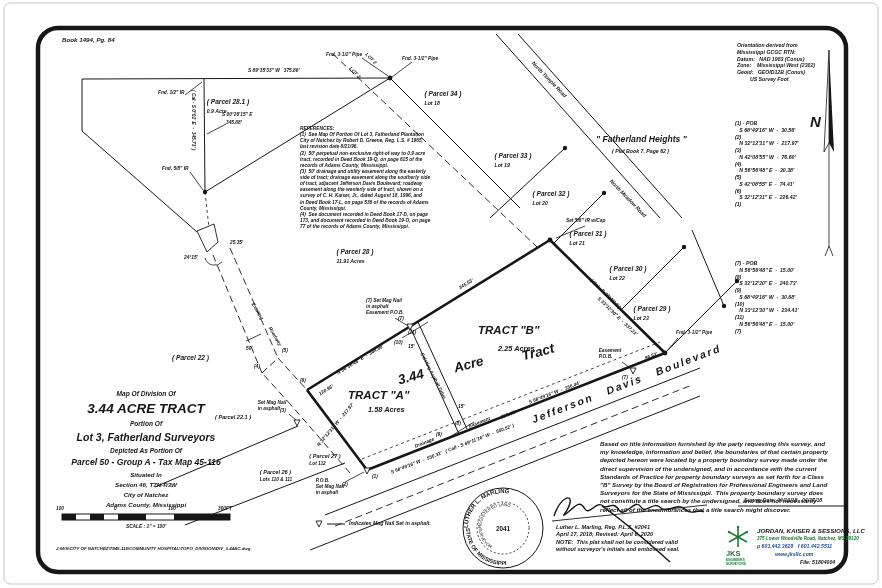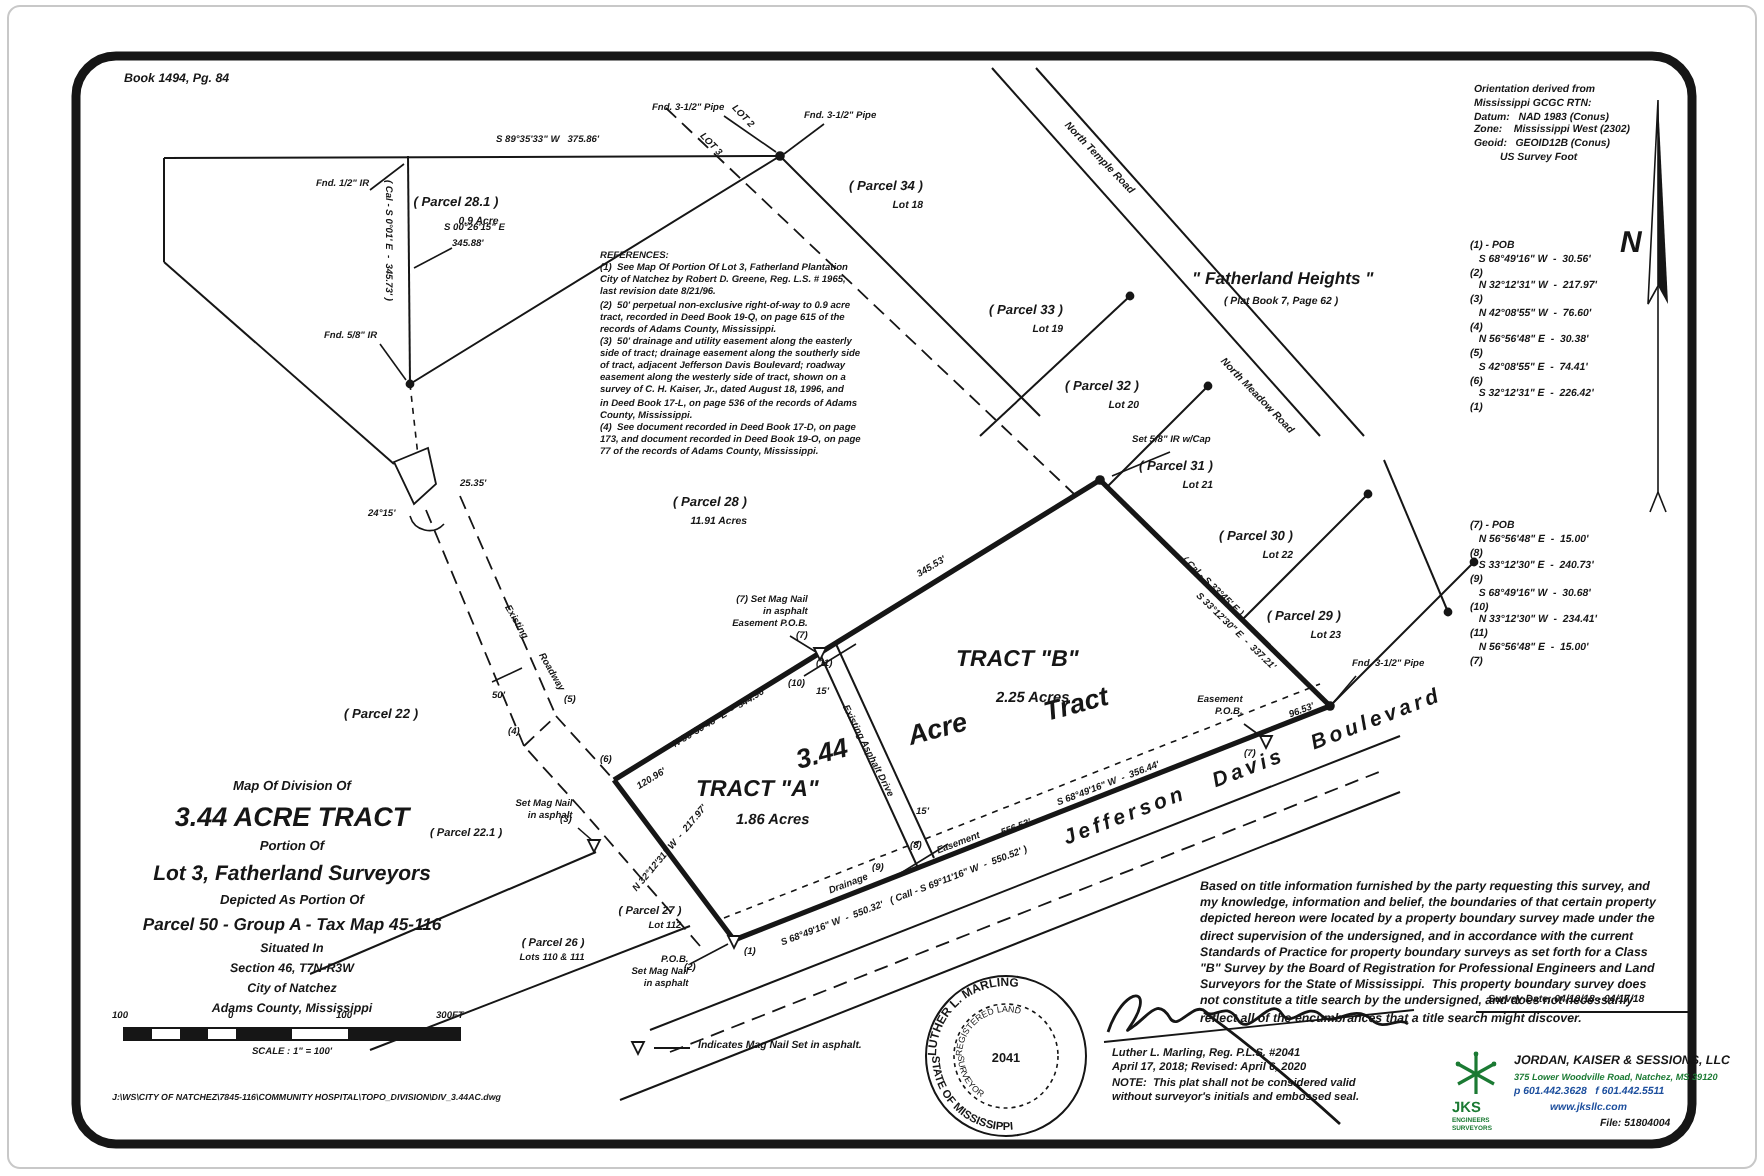--- a/index.html
+++ b/index.html
@@ -1,20 +1,20 @@
 <!DOCTYPE html>
 <html><head>
 <meta charset="utf-8">
 <style>
   html,body{margin:0;padding:0;background:#fff;}
   #plat{position:relative;width:882px;height:588px;background:#fff;overflow:hidden;
         font-family:"Liberation Sans",sans-serif;}
   .lbl{position:absolute;font-family:"Liberation Sans",sans-serif;font-style:italic;
        font-weight:bold;color:#161616;white-space:pre;line-height:1.3;transform-origin:0 0;}
-  .ctr{text-align:right;}
+  .ctr{text-align:left;}
   .f4{font-size:4.8px;}
   .f5{font-size:5.2px;}
   .f55{font-size:5.6px;}
   .f6{font-size:6.2px;}
   .f65{font-size:6.6px;}
   .f7{font-size:7.4px;}
   .f8{font-size:8.6px;}
   .f10{font-size:10.5px;}
   .f11{font-size:11.5px;}
   .f13{font-size:13.5px;}
@@ -262,21 +262,21 @@
   <div class="lbl f65 ctr" style="left:551px;top:190px;transform:translateX(-50%);"><span>( Parcel 32 )</span><br><span class="f5">Lot 20</span></div>
   <div class="lbl f65 ctr" style="left:588px;top:230px;transform:translateX(-50%);"><span>( Parcel 31 )</span><br><span class="f5">Lot 21</span></div>
   <div class="lbl f65 ctr" style="left:628px;top:265px;transform:translateX(-50%);"><span>( Parcel 30 )</span><br><span class="f5">Lot 22</span></div>
   <div class="lbl f65 ctr" style="left:652px;top:305px;transform:translateX(-50%);"><span>( Parcel 29 )</span><br><span class="f5">Lot 23</span></div>
   <div class="lbl f65" style="left:172px;top:354px;">( Parcel 22 )</div>
   <div class="lbl f55" style="left:215px;top:414px;">( Parcel 22.1 )</div>
   <div class="lbl f55 ctr" style="left:325px;top:453px;transform:translateX(-50%);"><span>( Parcel 27 )</span><br><span class="f4">Lot 112</span></div>
   <div class="lbl f55 ctr" style="left:276px;top:469px;transform:translateX(-50%);"><span>( Parcel 26 )</span><br><span class="f4">Lots 110 &amp; 111</span></div>
 
   <div class="lbl f11" style="left:348px;top:388px;">TRACT "A"</div>
-  <div class="lbl f7" style="left:368px;top:405px;">1.86 Acres</div>
+  <div class="lbl f7" style="left:368px;top:405px;">1.58 Acres</div>
   <div class="lbl f11" style="left:478px;top:323px;">TRACT "B"</div>
   <div class="lbl f7" style="left:498px;top:344px;">2.25 Acres</div>
   <div class="lbl f13" style="left:396px;top:372px;transform:rotate(-15deg);">3.44</div>
   <div class="lbl f13" style="left:452px;top:360px;transform:rotate(-15deg);">Acre</div>
   <div class="lbl f13" style="left:520px;top:348px;transform:rotate(-15deg);">Tract</div>
 
   <div class="lbl f4" style="left:158px;top:90px;">Fnd. 1/2" IR</div>
   <div class="lbl f4" style="left:162px;top:166px;">Fnd. 5/8" IR</div>
   <div class="lbl f4" style="left:326px;top:52px;">Fnd. 3-1/2" Pipe</div>
   <div class="lbl f4" style="left:402px;top:56px;">Fnd. 3-1/2" Pipe</div>

